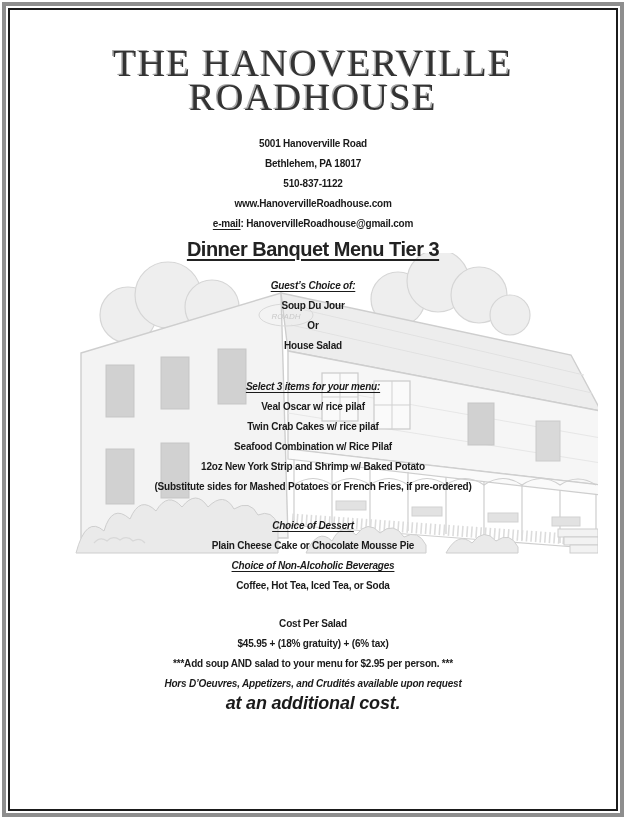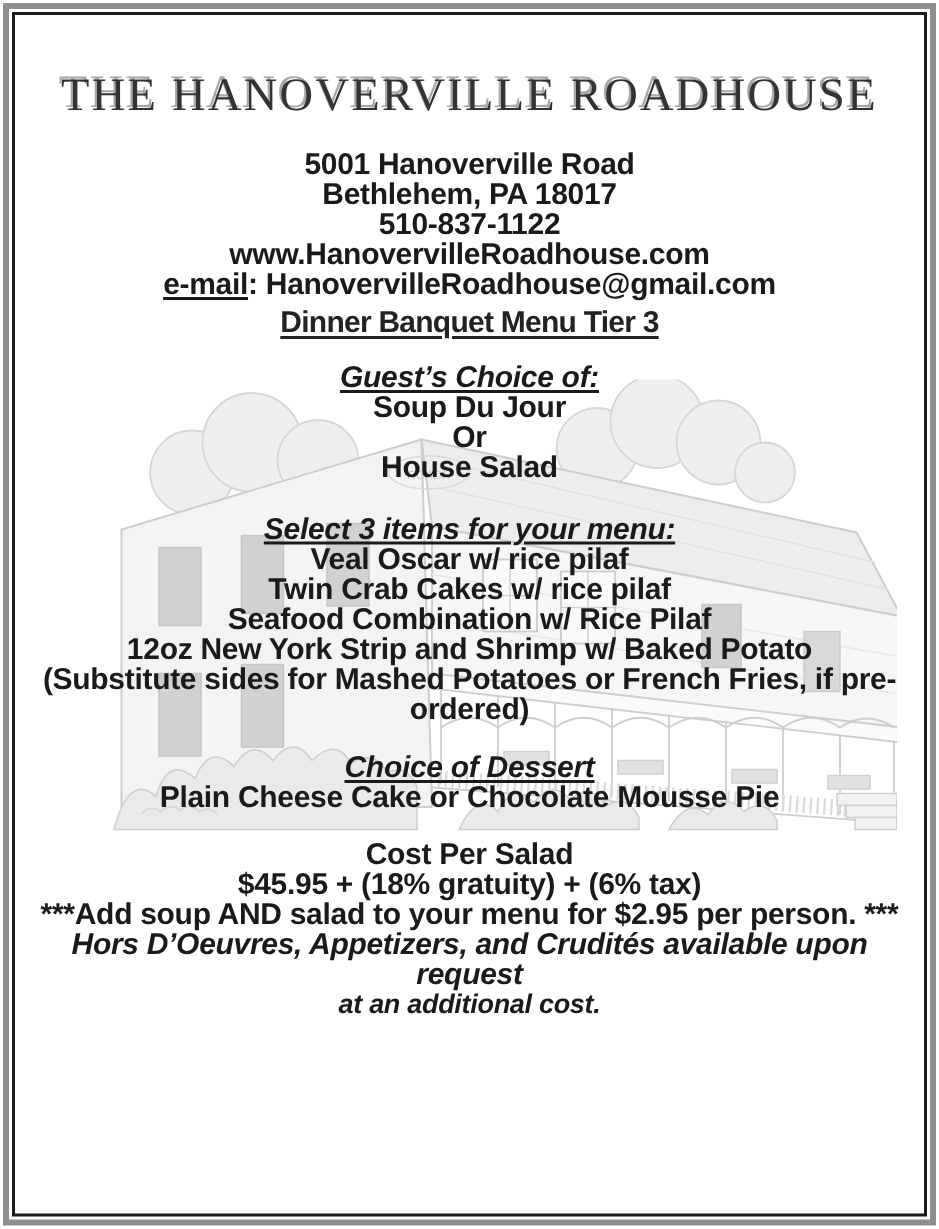--- a/index.html
+++ b/index.html
@@ -16,29 +16,29 @@
   .watermark { position: absolute; left: 36px; top: 253px; width: 562px; height: 318px; z-index: 0; opacity: .85; }
 
   .content {
     position: absolute; inset: 10px; z-index: 1;
     text-align: center; color: #1a1a1a;
   }
   .title {
     margin: 36px 0 0 0;
     font-family: "Liberation Serif", serif;
     font-weight: 400;
-    font-size: 31px; line-height: 34px;
+    font-size: 38px; line-height: 34px;
     letter-spacing: 1.5px;
     color: #333;
     text-shadow: -1.5px -1.5px 0 #a8a8a8;
   }
   .address-block { margin-top: 20px; }
   .line {
     font-weight: 700;
-    font-size: 20px; line-height: 20px;
+    font-size: 10px; line-height: 20px;
     letter-spacing: -0.2px;
   }
   .u { text-decoration: underline; text-underline-offset: 2px; }
   .menu-title {
     margin: 0;
     font-weight: 700;
     font-size: 20px; line-height: 30px;
     letter-spacing: -0.5px;
     color: #222;
     text-decoration: underline;
@@ -174,20 +174,24 @@
       <div class="line">(Substitute sides for Mashed Potatoes or French Fries, if pre-ordered)</div>
     </div>
 
     <div class="sp3"></div>
 
     <div>
       <div class="line heading">Choice of Dessert</div>
       <div class="line">Plain Cheese Cake or Chocolate Mousse Pie</div>
     </div>
 
+    <div>
+      <div class="line heading">Choice of Non-Alcoholic Beverages</div>
+      <div class="line">Coffee, Hot Tea, Iced Tea, or Soda</div>
+    </div>
 
     <div class="sp4"></div>
 
     <div>
       <div class="line">Cost Per Salad</div>
       <div class="line">$45.95 + (18% gratuity) + (6% tax)</div>
       <div class="line">***Add soup AND salad to your menu for $2.95 per person. ***</div>
       <div class="line italic">Hors D’Oeuvres, Appetizers, and Crudités available upon request</div>
       <div class="line italic small">at an additional cost.</div>
     </div>

